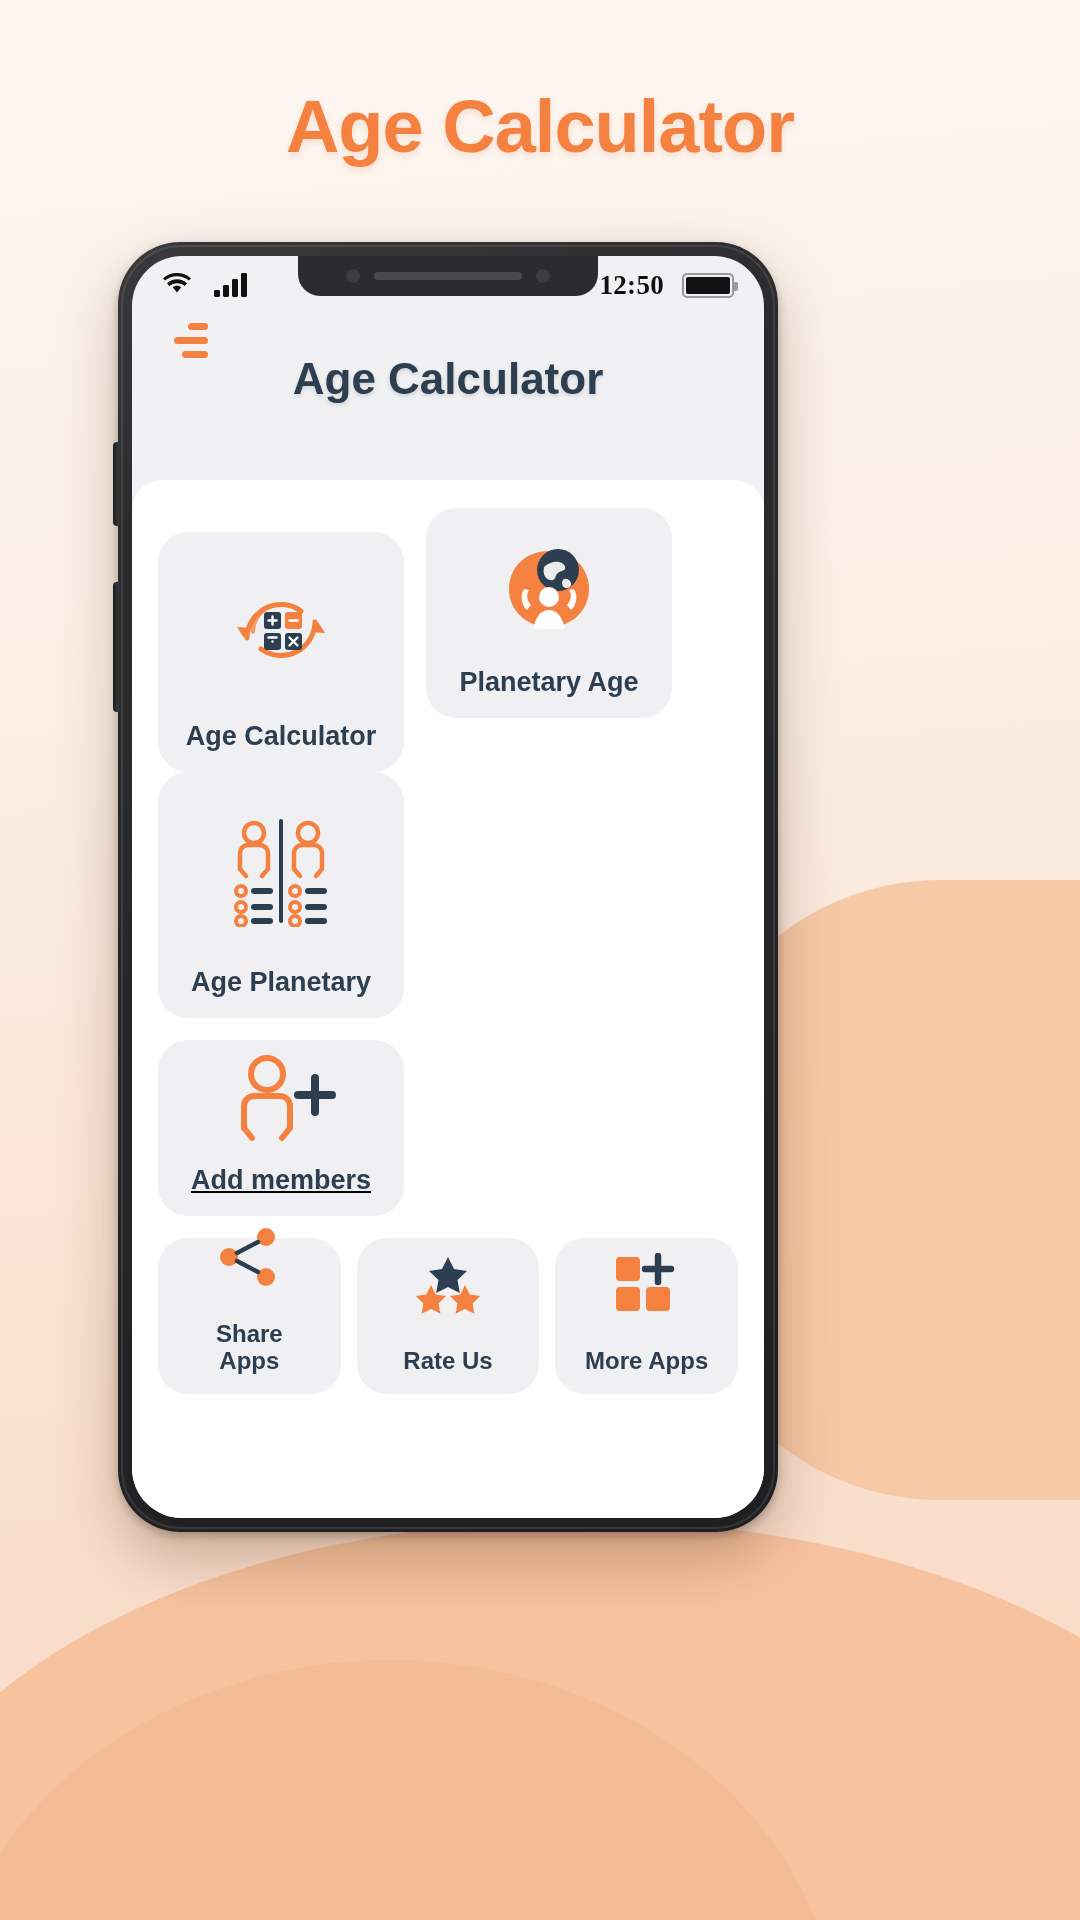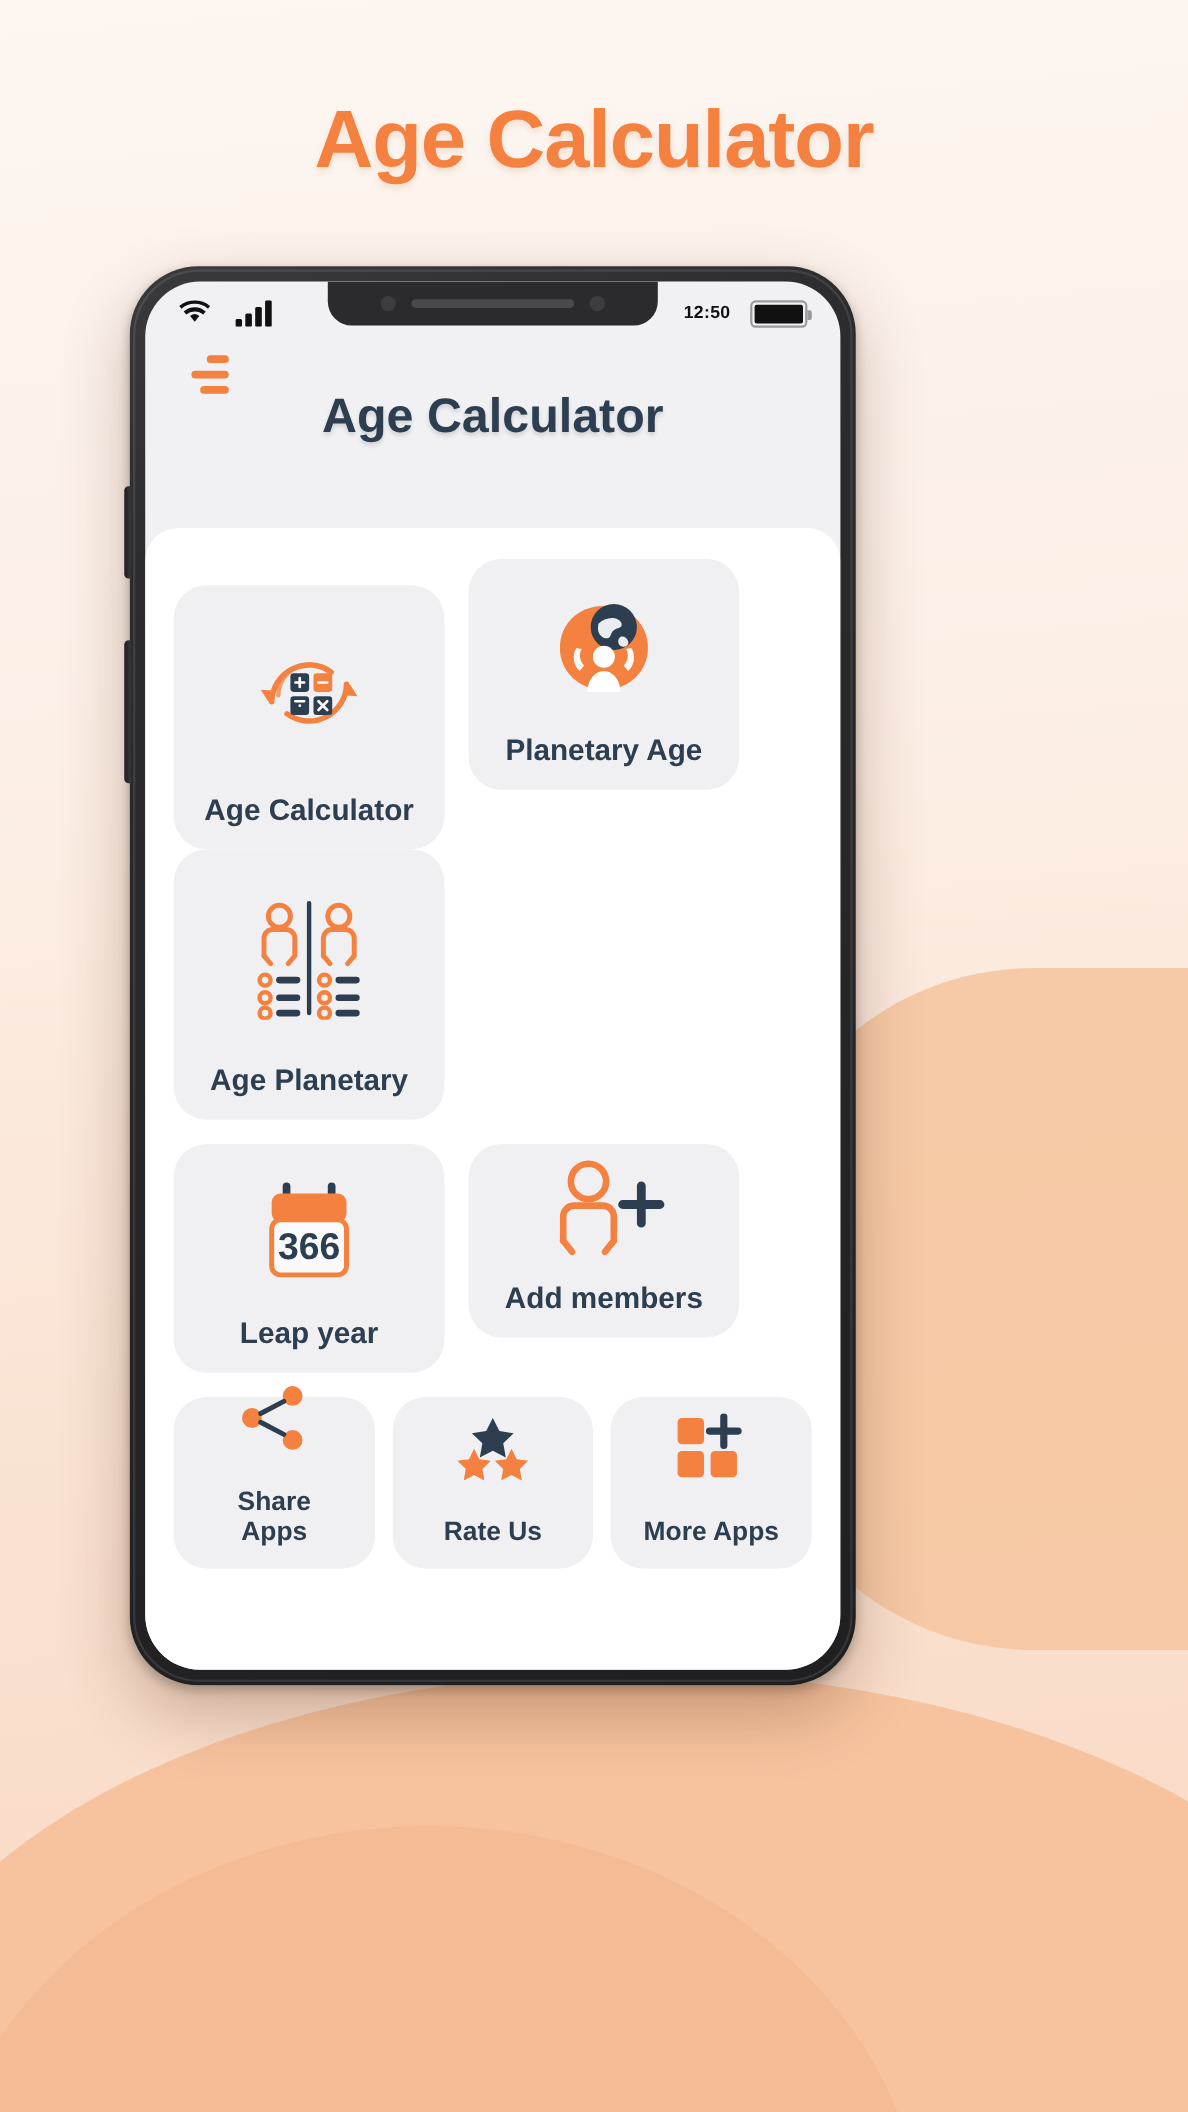--- a/index.html
+++ b/index.html
@@ -99,21 +99,21 @@
   
   .statusbar {
     position:relative; z-index:6;
     height: 58px;
     display:flex; align-items:center;
     padding: 0 30px;
     color:#111;
   }
   .sb-left { display:flex; align-items:center; gap:22px; }
   .sb-right { margin-left:auto; display:flex; align-items:center; gap:18px; }
-  .sb-time { font-size:16px; font-weight:700; letter-spacing:.3px; }
+  .sb-time { font-size:27px; font-weight:700; letter-spacing:.3px;font-family:Liberation Serif, serif; }
   .battery {
     width:52px; height:25px; border:2px solid #9a9a9e; border-radius:5px;
     padding:2px; position:relative;
   }
   .battery i { display:block; width:100%; height:100%; background:#111; border-radius:2px; }
   .battery::after {
     content:""; position:absolute; right:-6px; top:7px;
     width:4px; height:9px; background:#9a9a9e; border-radius:0 2px 2px 0;
   }
 
@@ -164,21 +164,21 @@
     font-size: 27px; font-weight:600; color:#2c3e50;
     text-align:center; line-height:1.1;
   }
 
   
   .r1 .t-left  { flex: 0 0 246px; height: 240px; margin-top: 24px; }
   .r1 .t-right { flex: 0 0 246px; height: 210px; }
   .r2 .t-left  { flex: 0 0 246px; height: 222px; }
   .r2 .t-right { flex: 0 0 246px; height: 246px; margin-top:-22px; }
   .r3 .t-left  { flex: 0 0 246px; height: 208px; }
-  .r3 .t-right { flex: 0 0 246px; height: 176px; }
+  .r3 .t-right { flex: 0 0 246px; height: 176px; text-decoration: underline; }
   .r4 .t-small { flex: 1 1 0; height: 156px; padding-top:20px; }
   .r4 { gap:16px; }
   .r4 .label { font-size:24px;margin-top:33px; }
 
   svg { display:block; }
 </style>
 </head>
 <body>
 
 <div class="bg-wrap">
@@ -303,32 +303,20 @@
                 <rect x="84" y="89" width="22" height="6" rx="3" fill="#2c3e50"></rect>
                 <circle cx="74" cy="106" r="5" fill="none" stroke="#f4813f" stroke-width="4"></circle>
                 <rect x="84" y="103" width="22" height="6" rx="3" fill="#2c3e50"></rect>
               </svg>
             </div>
             <div class="label">Age Planetary</div>
           </div>
         </div>
 
         <div class="row r3">
-          <div class="tile t-left">
-            <div class="icon">
-              <svg width="108" height="98" viewBox="0 0 108 98">
-                <rect x="30" y="4" width="7" height="26" rx="3.5" fill="#2c3e50"></rect>
-                <rect x="71" y="4" width="7" height="26" rx="3.5" fill="#2c3e50"></rect>
-                <rect x="20" y="14" width="68" height="26" rx="8" fill="#f4813f"></rect>
-                <rect x="20" y="38" width="68" height="50" rx="8" fill="#fafafa" stroke="#f4813f" stroke-width="4.5"></rect>
-                <text x="54" y="74" font-family="'Liberation Sans',sans-serif" font-size="34" font-weight="700" fill="#2c3e50" text-anchor="middle">366</text>
-              </svg>
-            </div>
-            <div class="label">Leap year</div>
-          </div>
 
           <div class="tile t-right">
             <div class="icon">
               <svg width="118" height="100" viewBox="0 0 118 100">
                 <circle cx="45" cy="22" r="16" fill="none" stroke="#f4813f" stroke-width="6"></circle>
                 <path d="M22 76V54a10 10 0 0 1 10-10h26a10 10 0 0 1 10 10v22l-8 10" fill="none" stroke="#f4813f" stroke-width="6" stroke-linecap="round"></path>
                 <path d="M22 76l8 10" fill="none" stroke="#f4813f" stroke-width="6" stroke-linecap="round"></path>
                 <path d="M93 26v34M76 43h34" stroke="#2c3e50" stroke-width="8" stroke-linecap="round"></path>
               </svg>
             </div>

